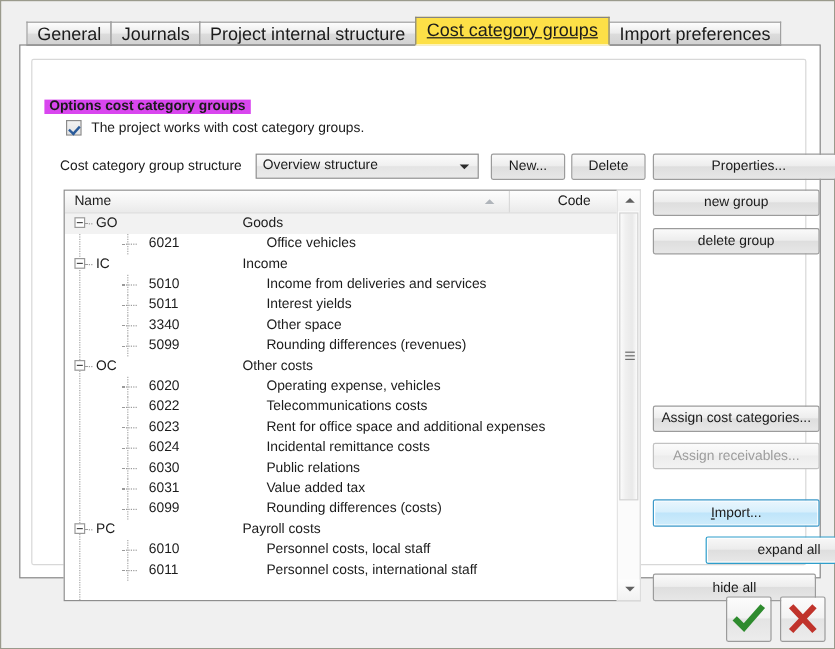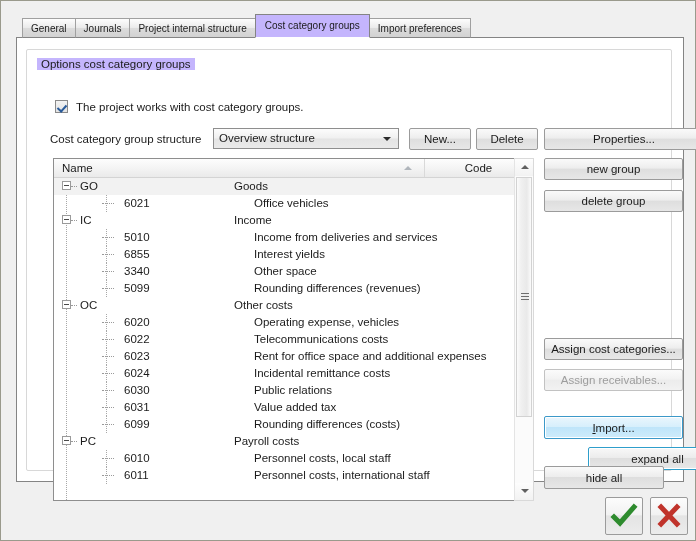--- a/index.html
+++ b/index.html
@@ -40,33 +40,34 @@
   .tab {
     box-sizing: border-box;
     height: 20px;
     line-height: 19px;
     padding: 0 8px;
     margin-right: -1px;
     background: linear-gradient(to bottom, #fdfdfd 0%, #ebebeb 48%, #dcdcdc 52%, #d2d2d2 100%);
     border: 1px solid #a0a0a0;
     border-bottom: 1px solid #848484;
     color: #1b1b1b;
-    font-size: 10px;
+    font-size: 15px;
     white-space: nowrap;
     cursor: default;
   }
   .tab.active {
     height: 24px;
     line-height: 22px;
-    background: #c4b5fd;
+    background: #fde047;
     border: 1px solid #848484;
     border-bottom: 1px solid #ffffff;
     z-index: 10;
     position: relative;
     padding: 0 9px;
+    text-decoration: underline;
   }
 
   
   #tabpage {
     position: absolute;
     left: 12px; top: 33px;
     width: 668px; height: 445px;
     box-sizing: border-box;
     background: #ffffff;
     border: 1px solid #848484;
@@ -76,27 +77,28 @@
   #groupbox {
     position: absolute;
     left: 9px; top: 11px;
     width: 646px; height: 422px;
     box-sizing: border-box;
     border: 1px solid #d8d8d8;
     border-radius: 2px;
   }
   #groupbox-title {
     position: absolute;
-    left: 20px; top: 20px;
-    background: #c4b5fd;
+    left: 20px; top: 45px;
+    background: #d946ef;
     padding: 0 4px;
     font-size: 11.5px;
     color: #1b1b1b;
     z-index: 3;
     white-space: nowrap;
+    font-weight: bold;
   }
 
   
   #chk-row {
     position: absolute;
     left: 38px; top: 62px;
     display: flex;
     align-items: center;
     cursor: default;
   }
@@ -183,21 +185,21 @@
 
   #btn-new      { left: 392px; top: 90px; width: 62px; height: 22px; }
   #btn-delete   { left: 459px; top: 90px; width: 62px; height: 22px; }
   #btn-props    { left: 527px; top: 90px; width: 160px; height: 22px; }
   #btn-newgrp   { left: 527px; top: 120px; width: 139px; height: 22px; }
   #btn-delgrp   { left: 527px; top: 152px; width: 139px; height: 22px; }
   #btn-assigncc { left: 527px; top: 300px; width: 139px; height: 22px; }
   #btn-assignrec{ left: 527px; top: 331px; width: 139px; height: 22px; }
   #btn-import   { left: 527px; top: 378px; width: 139px; height: 23px; }
   #btn-expand   { left: 527px; top: 409px; width: 139px; height: 23px; }
-  #btn-hide     { left: 527px; top: 428px; width: 120px; height: 23px; }
+  #btn-hide     { left: 527px; top: 440px; width: 136px; height: 23px; }
 
   .acc { text-decoration: underline; }
 
   
   #list {
     position: absolute;
     left: 36px; top: 120px;
     width: 481px; height: 343px;
     box-sizing: border-box;
     background: #ffffff;
@@ -245,21 +247,20 @@
   }
   .row {
     height: 17px;
     line-height: 17px;
     display: flex;
     position: relative;
     font-size: 11.5px;
     color: #1b1b1b;
     white-space: nowrap;
     cursor: default;
-    gap: 32px;
   }
   .row.sel { background: #f2f2f2; }
   .cell-code { width: 140px; position: relative; }
   .cell-name { flex: 1; }
 
   .row.group .cell-code { padding-left: 8px; }
   .row.group .code-text { position: absolute; left: 26px; top: 0; }
   .row.group .cell-name { padding-left: 0px; }
   .row.child .code-text { position: absolute; left: 70px; top: 0; }
   .row.child .cell-name { padding-left: 28px; }
@@ -455,21 +456,21 @@
                 <span class="branch"></span>
                 <span class="childstub"></span>
                 <span class="code-text">5010</span>
               </div>
               <div class="cell-name">Income from deliveries and services</div>
             </div>
             <div class="row child">
               <div class="cell-code">
                 <span class="branch"></span>
                 <span class="childstub"></span>
-                <span class="code-text">6855</span>
+                <span class="code-text">5011</span>
               </div>
               <div class="cell-name">Interest yields</div>
             </div>
             <div class="row child">
               <div class="cell-code">
                 <span class="branch"></span>
                 <span class="childstub"></span>
                 <span class="code-text">3340</span>
               </div>
               <div class="cell-name">Other space</div>

